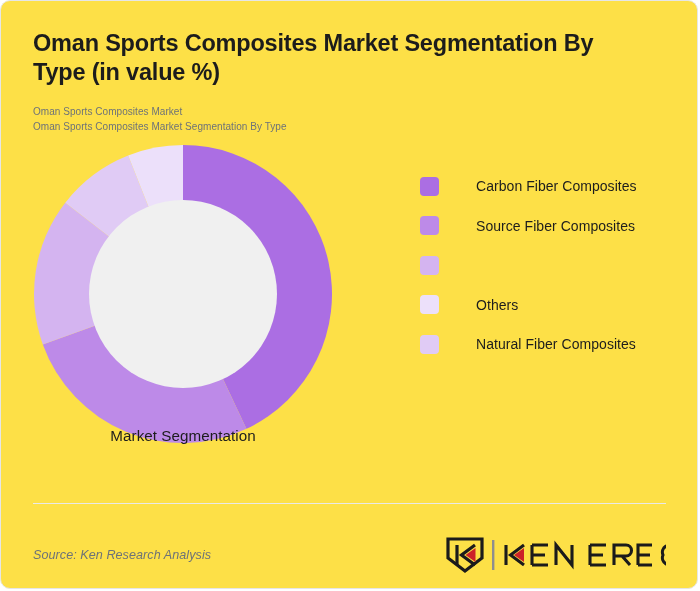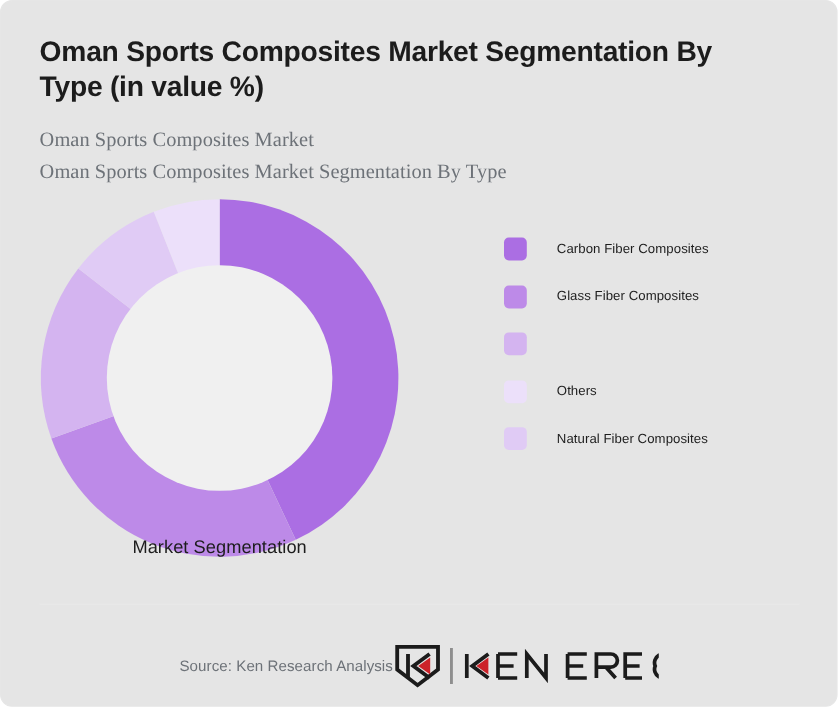--- a/index.html
+++ b/index.html
@@ -11,46 +11,45 @@
     width: 700px;
     height: 591px;
     font-family: "Liberation Sans", sans-serif;
     -webkit-font-smoothing: antialiased;
   }
   .card {
     position: relative;
     width: 698px;
     height: 589px;
     box-sizing: border-box;
-    background: #e5e5e5;
+    background: #fde047;
     border: 1px solid #e6e6e6;
     border-radius: 10px;
     overflow: hidden;
   }
   .header {
     padding: 28px 34px 0 32px;
   }
   .chart-title {
     font-size: 23.5px;
     font-weight: bold;
     color: #1c1c1c;
     line-height: 1.24;
     letter-spacing: -0.2px;
     margin: 0;
     max-width: 610px;
   }
   .subtitles {
     margin-top: 17px;
   }
   .subtitle {
-    font-size: 17px;
+    font-size: 10px;
     color: #6d7278;
     line-height: 1.52;
     letter-spacing: 0.05px;
-    font-family: Liberation Serif, serif;
   }
   .body-area {
     position: relative;
     height: 330px;
   }
   .donut-wrap {
     position: absolute;
     left: 32px;
     top: 9px;
     width: 300px;
@@ -87,36 +86,37 @@
     align-items: center;
     height: 39.5px;
   }
   .swatch {
     width: 19px;
     height: 19px;
     border-radius: 4px;
     flex: 0 0 auto;
   }
   .legend-label {
-    margin-left: 25px;
-    font-size: 11px;
+    margin-left: 37px;
+    font-size: 14px;
     color: #1d1d1d;
     letter-spacing: 0.05px;
     white-space: nowrap;
   }
   .footer {
     position: absolute;
     left: 32px;
     right: 31px;
     bottom: 0;
     height: 84px;
     border-top: 1px solid #e9e9e9;
     display: flex;
     align-items: center;
-    justify-content: center;
+    justify-content: space-between;
+    font-style: italic;
   }
   .source {
     font-size: 12.6px;
     color: #6d7278;
     letter-spacing: 0.05px;
     padding-top: 18px;
   }
   .brand {
     display: flex;
     align-items: center;
@@ -155,21 +155,21 @@
       </div>
     </div>
 
     <div class="legend" id="legend">
         <div class="legend-item">
           <span class="swatch" style="background: rgb(171, 110, 227);"></span>
           <span class="legend-label">Carbon Fiber Composites</span>
         </div>
         <div class="legend-item">
           <span class="swatch" style="background: rgb(189, 138, 232);"></span>
-          <span class="legend-label">Glass Fiber Composites</span>
+          <span class="legend-label">Source Fiber Composites</span>
         </div>
         <div class="legend-item">
           <span class="swatch" style="background: rgb(212, 180, 240);"></span>
         </div>
         <div class="legend-item">
           <span class="swatch" style="background: rgb(236, 224, 250);"></span>
           <span class="legend-label">Others</span>
         </div>
         <div class="legend-item">
           <span class="swatch" style="background: rgb(224, 203, 245);"></span>

